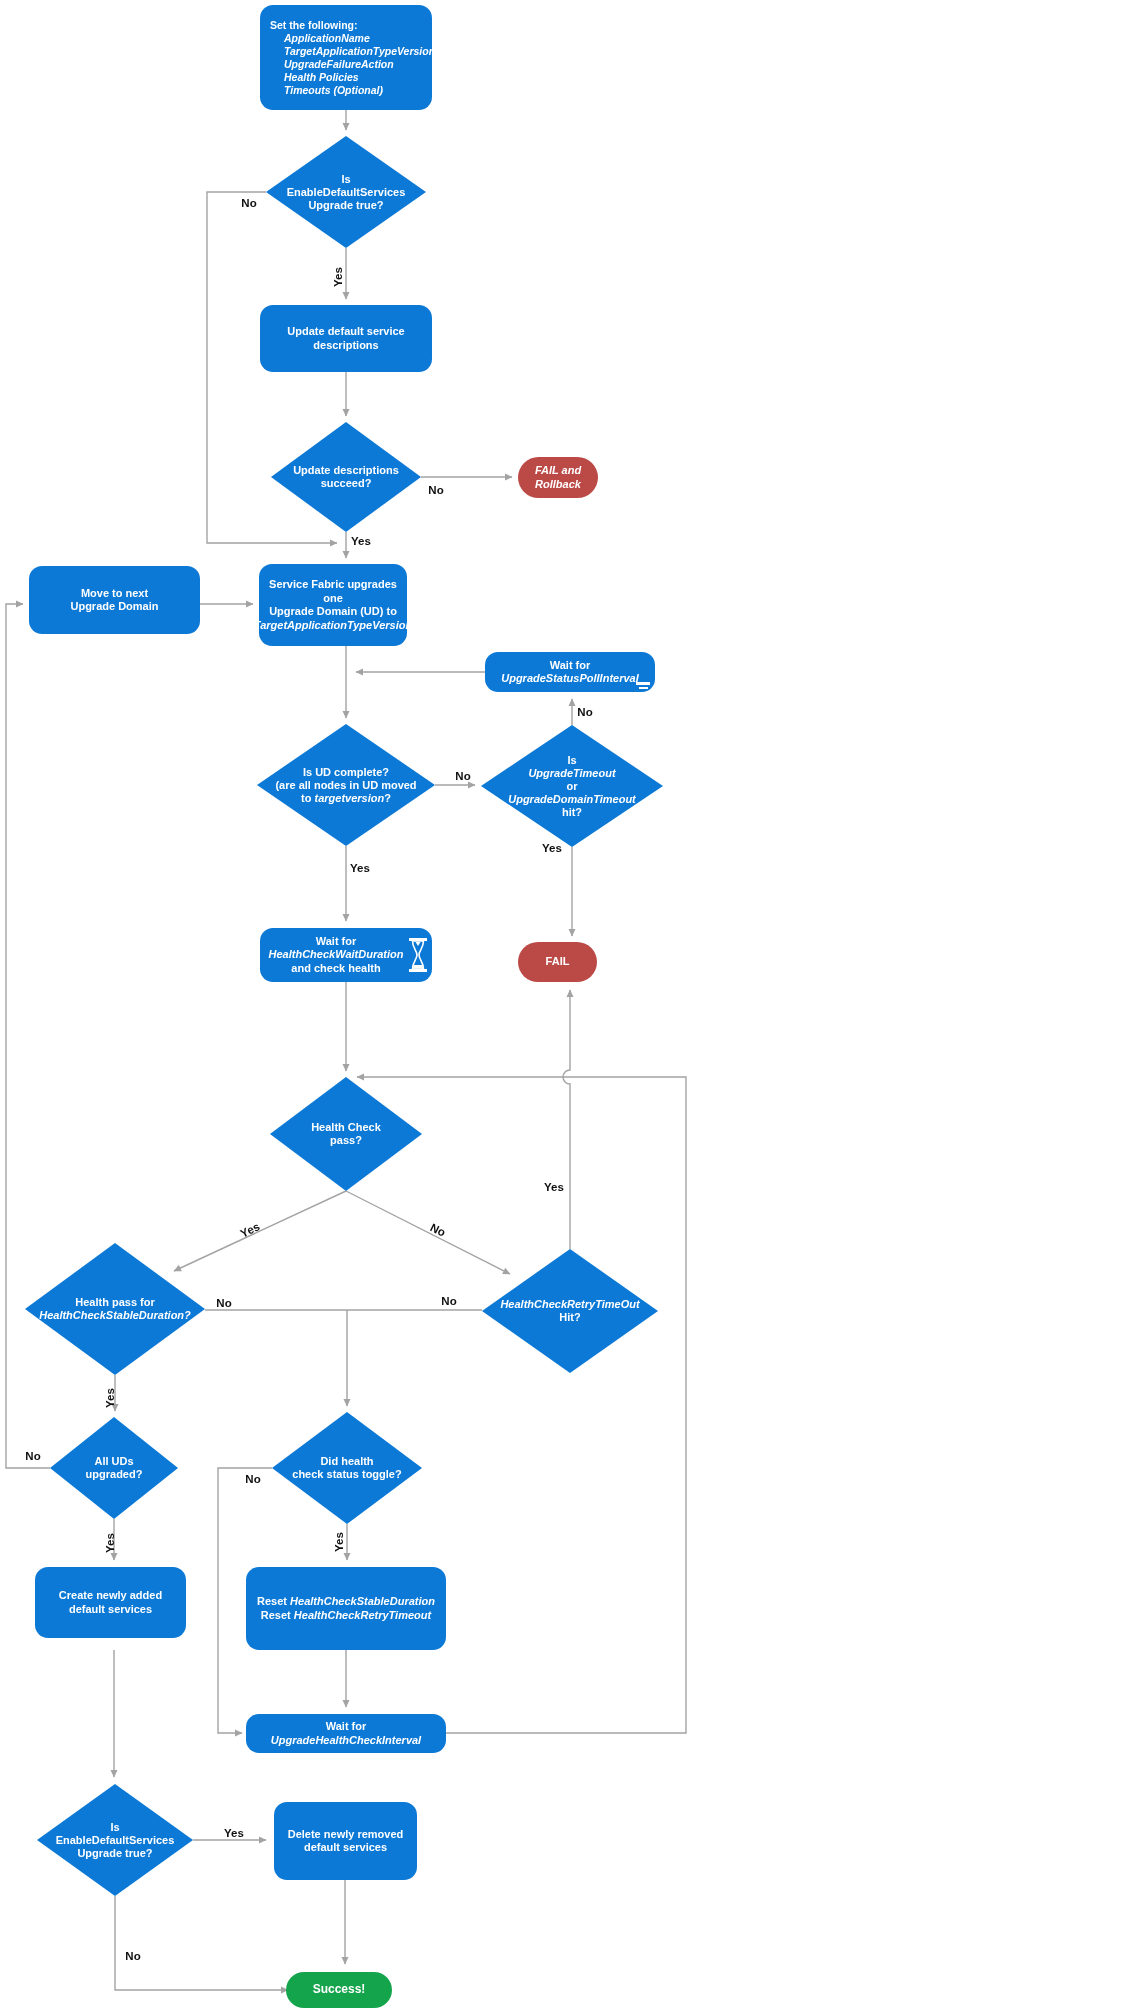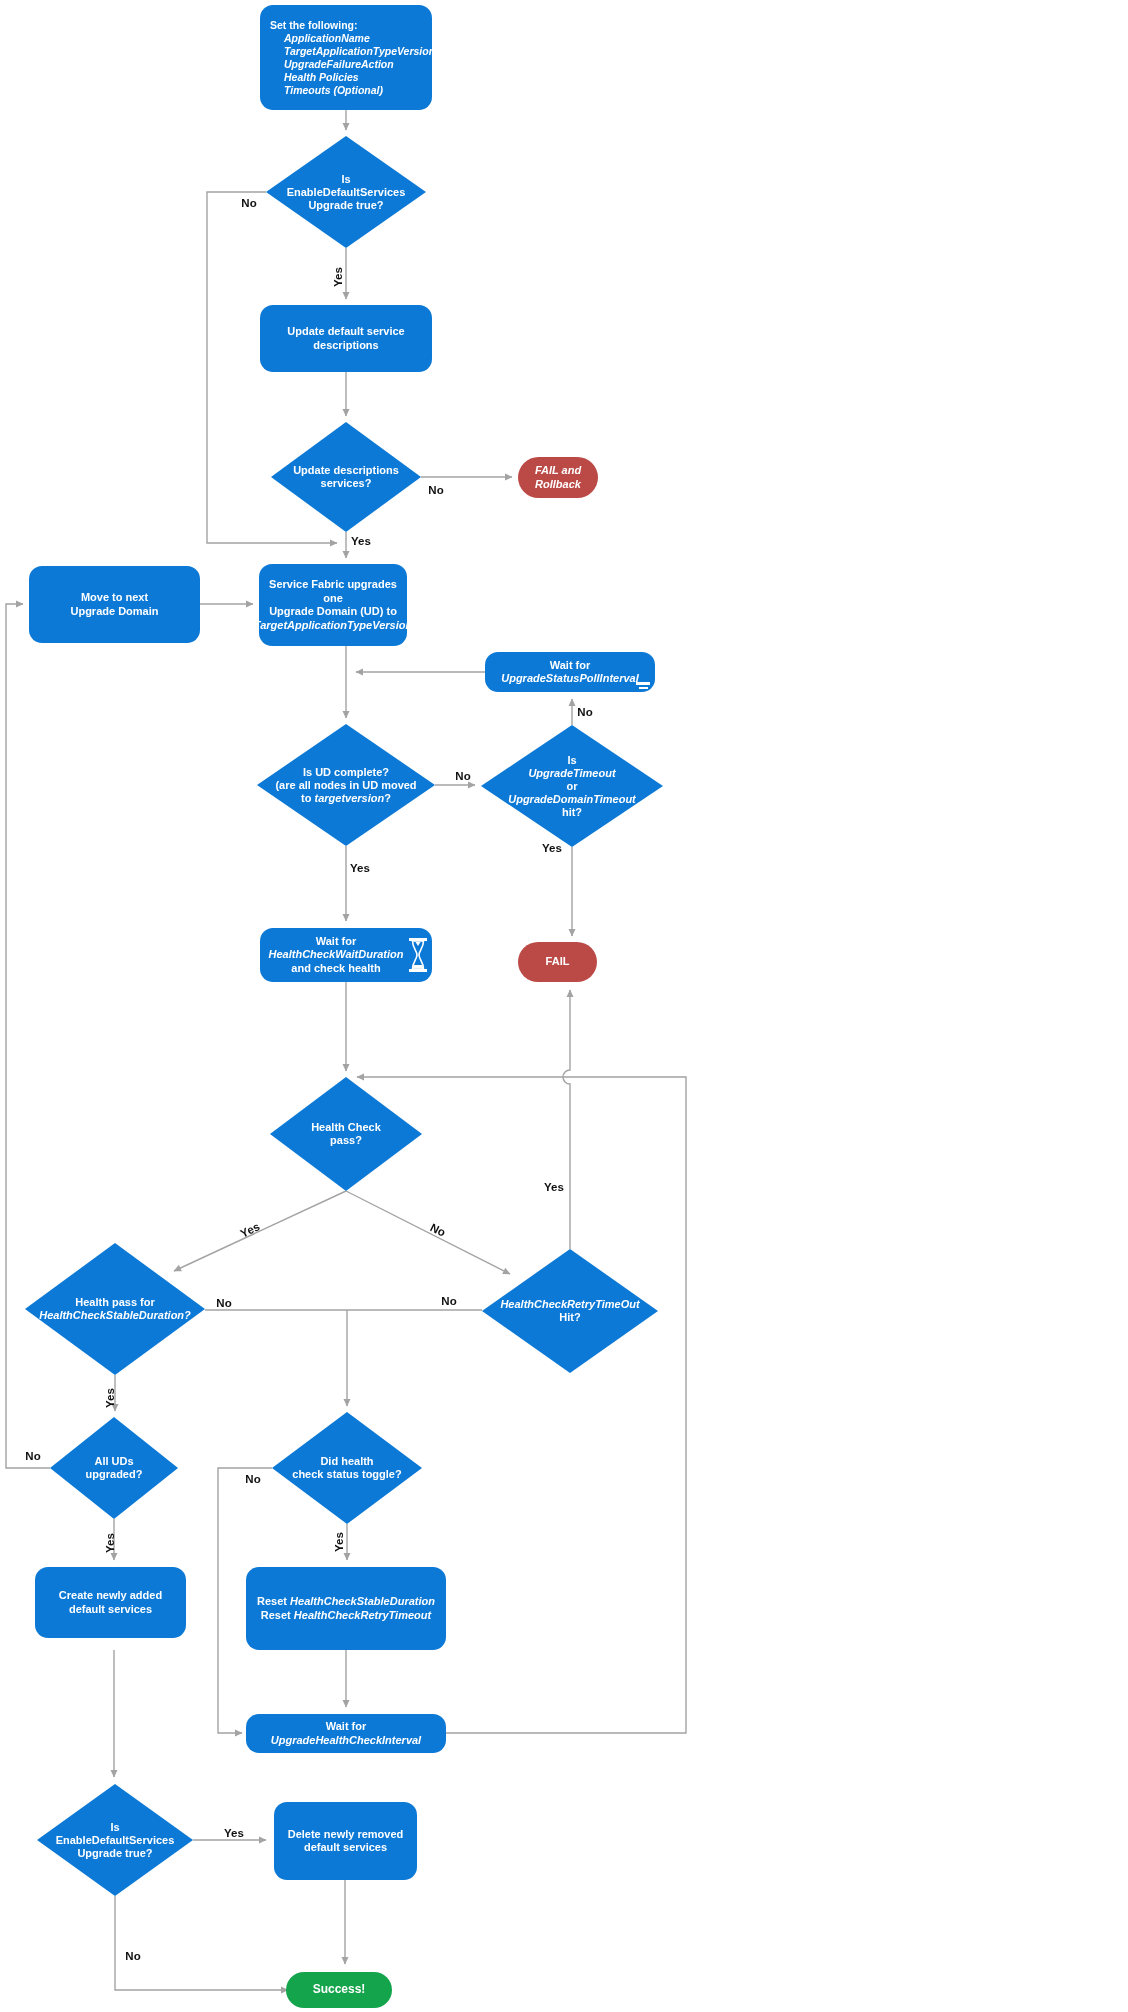--- a/index.html
+++ b/index.html
@@ -89,21 +89,21 @@
     <span class="dl it item">UpgradeFailureAction</span>
     <span class="dl it item">Health Policies</span>
     <span class="dl it item">Timeouts (Optional)</span>
   </div>
 
   <div class="node" style="left:260px;top:305px;width:172px;height:67px;">
     <span class="dl">Update default service</span>
     <span class="dl">descriptions</span>
   </div>
 
-  <div class="node" style="left:29px;top:566px;width:171px;height:77px;">
+  <div class="node" style="left:29px;top:566px;width:171px;height:68px;">
     <span class="dl">Move to next</span>
     <span class="dl">Upgrade Domain</span>
   </div>
 
   <div class="node" style="left:259px;top:564px;width:148px;height:82px;">
     <span class="dl">Service Fabric upgrades one</span>
     <span class="dl">Upgrade Domain (UD) to</span>
     <span class="dl it">TargetApplicationTypeVersion</span>
   </div>
 
@@ -161,21 +161,21 @@
   </div>
 
   <div class="node diamond" style="left:266px;top:136px;width:160px;height:112px;">
     <span class="dl">Is</span>
     <span class="dl">EnableDefaultServices</span>
     <span class="dl">Upgrade true?</span>
   </div>
 
   <div class="node diamond" style="left:271px;top:422px;width:150px;height:110px;">
     <span class="dl">Update descriptions</span>
-    <span class="dl">services?</span>
+    <span class="dl">succeed?</span>
   </div>
 
   <div class="node diamond" style="left:257px;top:724px;width:178px;height:122px;">
     <span class="dl">Is UD complete?</span>
     <span class="dl">(are all nodes in UD moved</span>
     <span class="dl"><span>to </span><span class="it">targetversion</span><span>?</span></span>
   </div>
 
   <div class="node diamond" style="left:481px;top:725px;width:182px;height:122px;">
     <span class="dl">Is</span>

